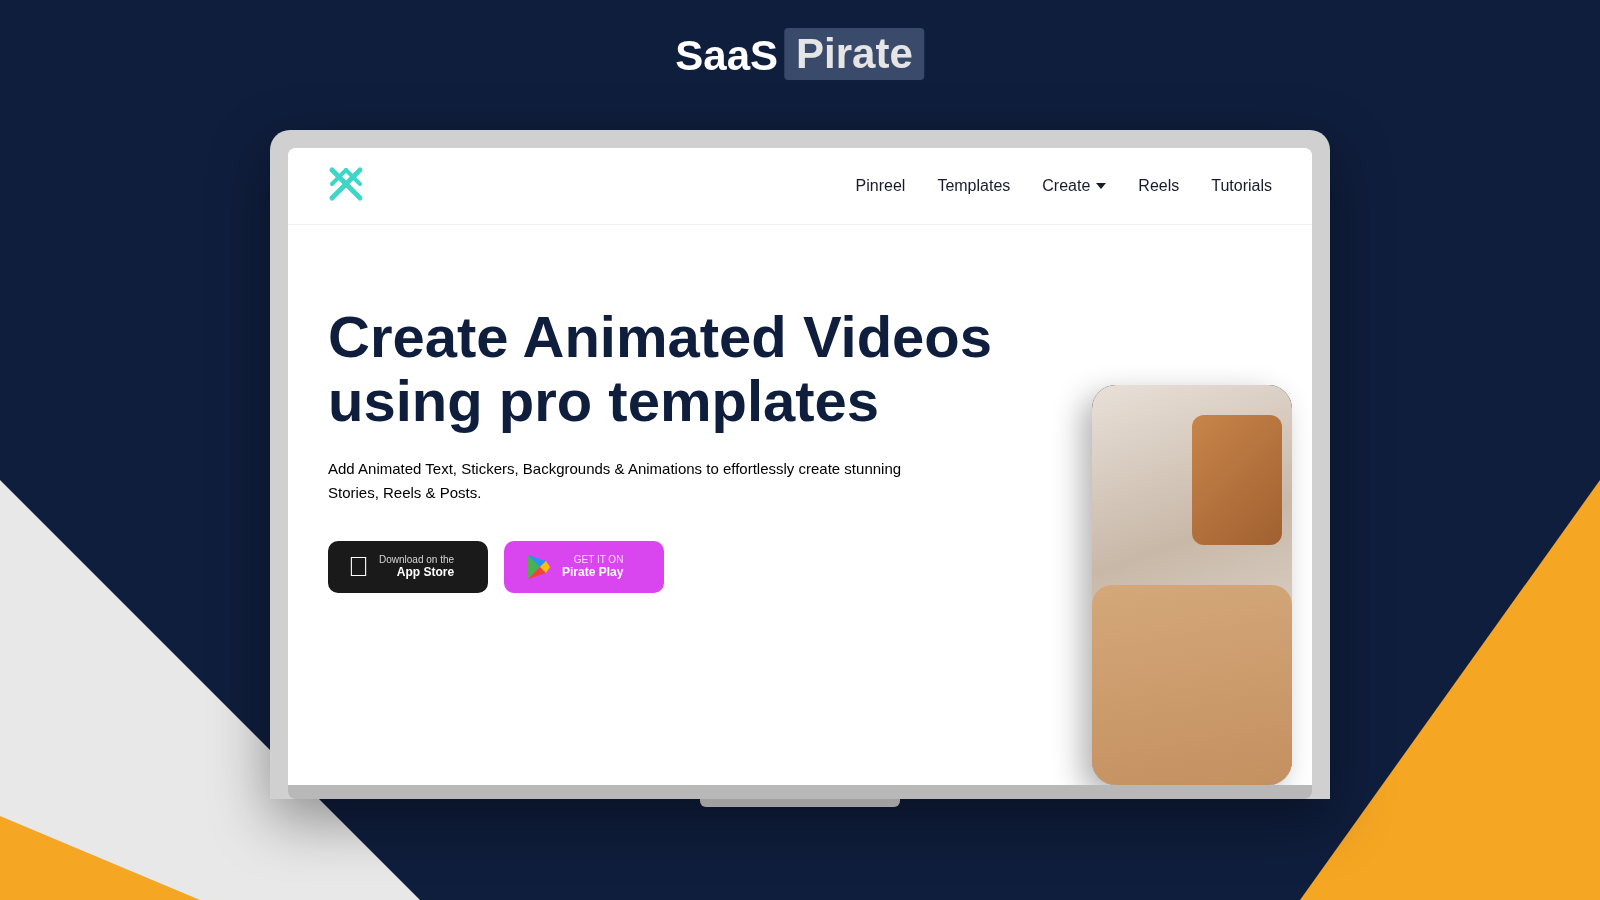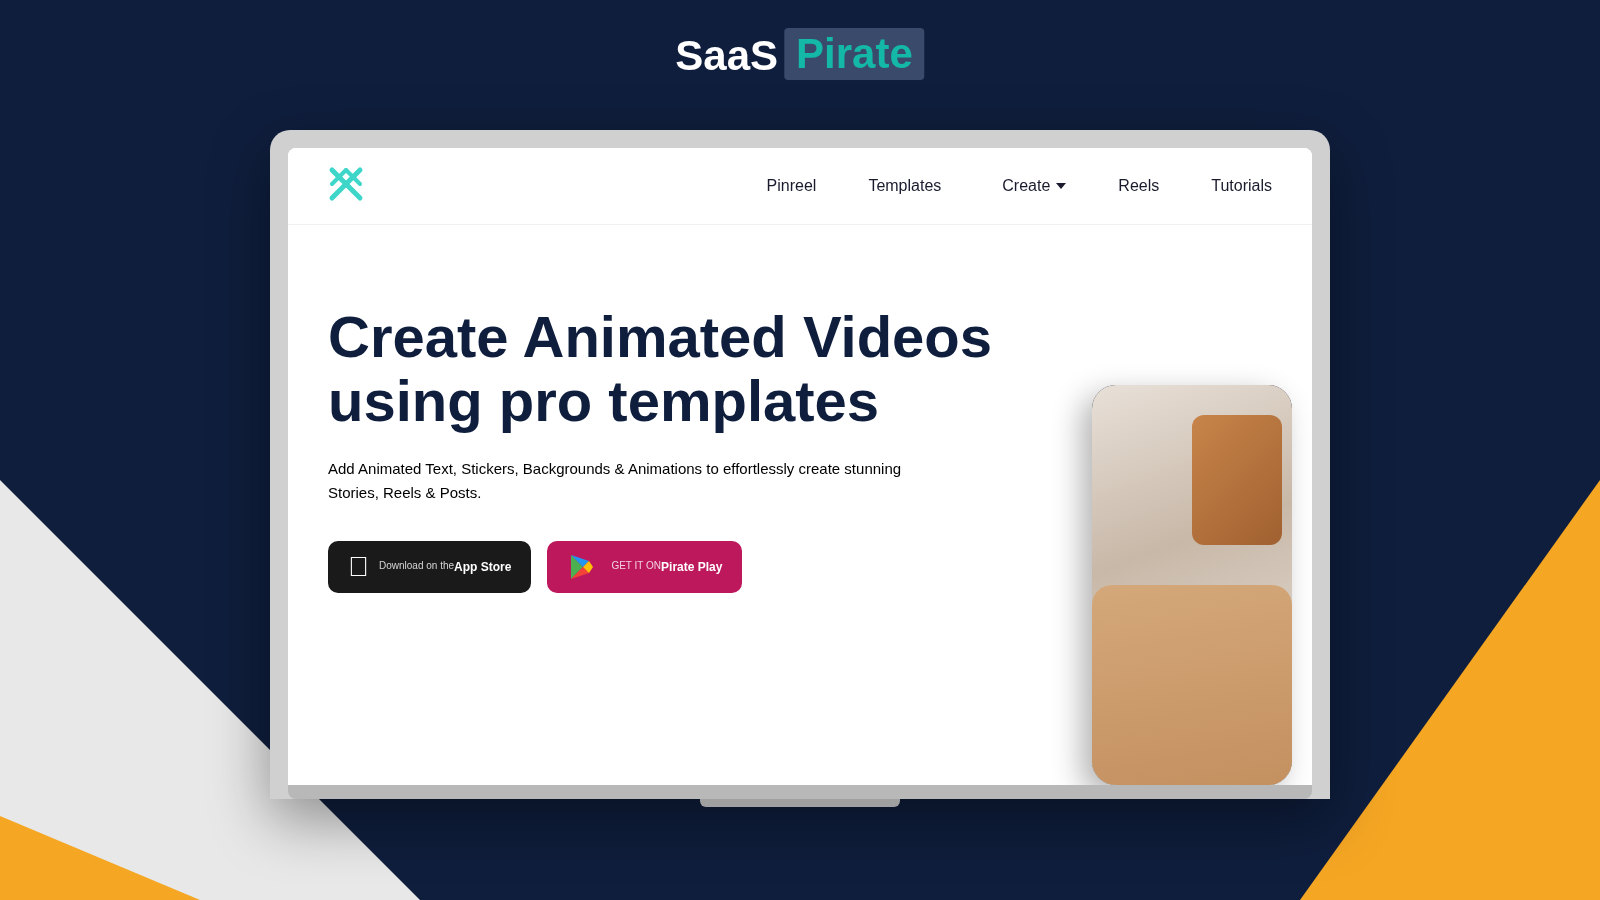--- a/index.html
+++ b/index.html
@@ -68,21 +68,21 @@
     .site-title-saas {
       font-size: 42px;
       font-weight: 600;
       color: #ffffff;
       letter-spacing: 0;
     }
 
     .site-title-pirate {
       font-size: 42px;
       font-weight: 600;
-      color: #14b8a6;
+      color: #e5e5e5;
       background: #3a4a6b;
       padding: 2px 12px;
       border-radius: 4px;
       margin-left: 6px;
     }
 
     
     .laptop-container {
       position: absolute;
       top: 130px;
@@ -121,36 +121,35 @@
     }
 
     .logo-icon {
       width: 36px;
       height: 36px;
     }
 
     .nav-links {
       display: flex;
       align-items: flex-end;
-      gap: 52px;
+      gap: 32px;
     }
 
     .nav-link {
       font-size: 16px;
       color: #1a1a2e;
       text-decoration: none;
       font-weight: 400;
       cursor: pointer;
     }
 
     .nav-link-create {
       display: flex;
       align-items: center;
       gap: 4px;
-      margin-left: 9px;
     }
 
     .chevron-down {
       display: inline-block;
       width: 0;
       height: 0;
       border-left: 5px solid transparent;
       border-right: 5px solid transparent;
       border-top: 6px solid #1a1a2e;
       margin-left: 2px;
@@ -199,45 +198,46 @@
       display: flex;
       align-items: center;
       gap: 10px;
       cursor: pointer;
       text-decoration: none;
       min-width: 160px;
     }
 
     .btn-appstore-text {
       display: flex;
+      flex-direction: column;
       text-align: right;
     }
 
     .btn-small-text {
       font-size: 10px;
       opacity: 0.8;
     }
 
     .btn-big-text {
       font-size: 12px;
       font-weight: 600;
     }
 
     .apple-icon {
       font-size: 28px;
     }
 
     .btn-googleplay {
-      background: #be185d;
+      background: #d946ef;
       color: #fff;
       border-radius: 10px;
       padding: 10px 20px;
       display: flex;
       align-items: center;
-      gap: 16px;
+      gap: 10px;
       cursor: pointer;
       min-width: 160px;
     }
 
     
     .gplay-icon {
       position: relative;
       width: 28px;
       height: 28px;
       display: flex;

